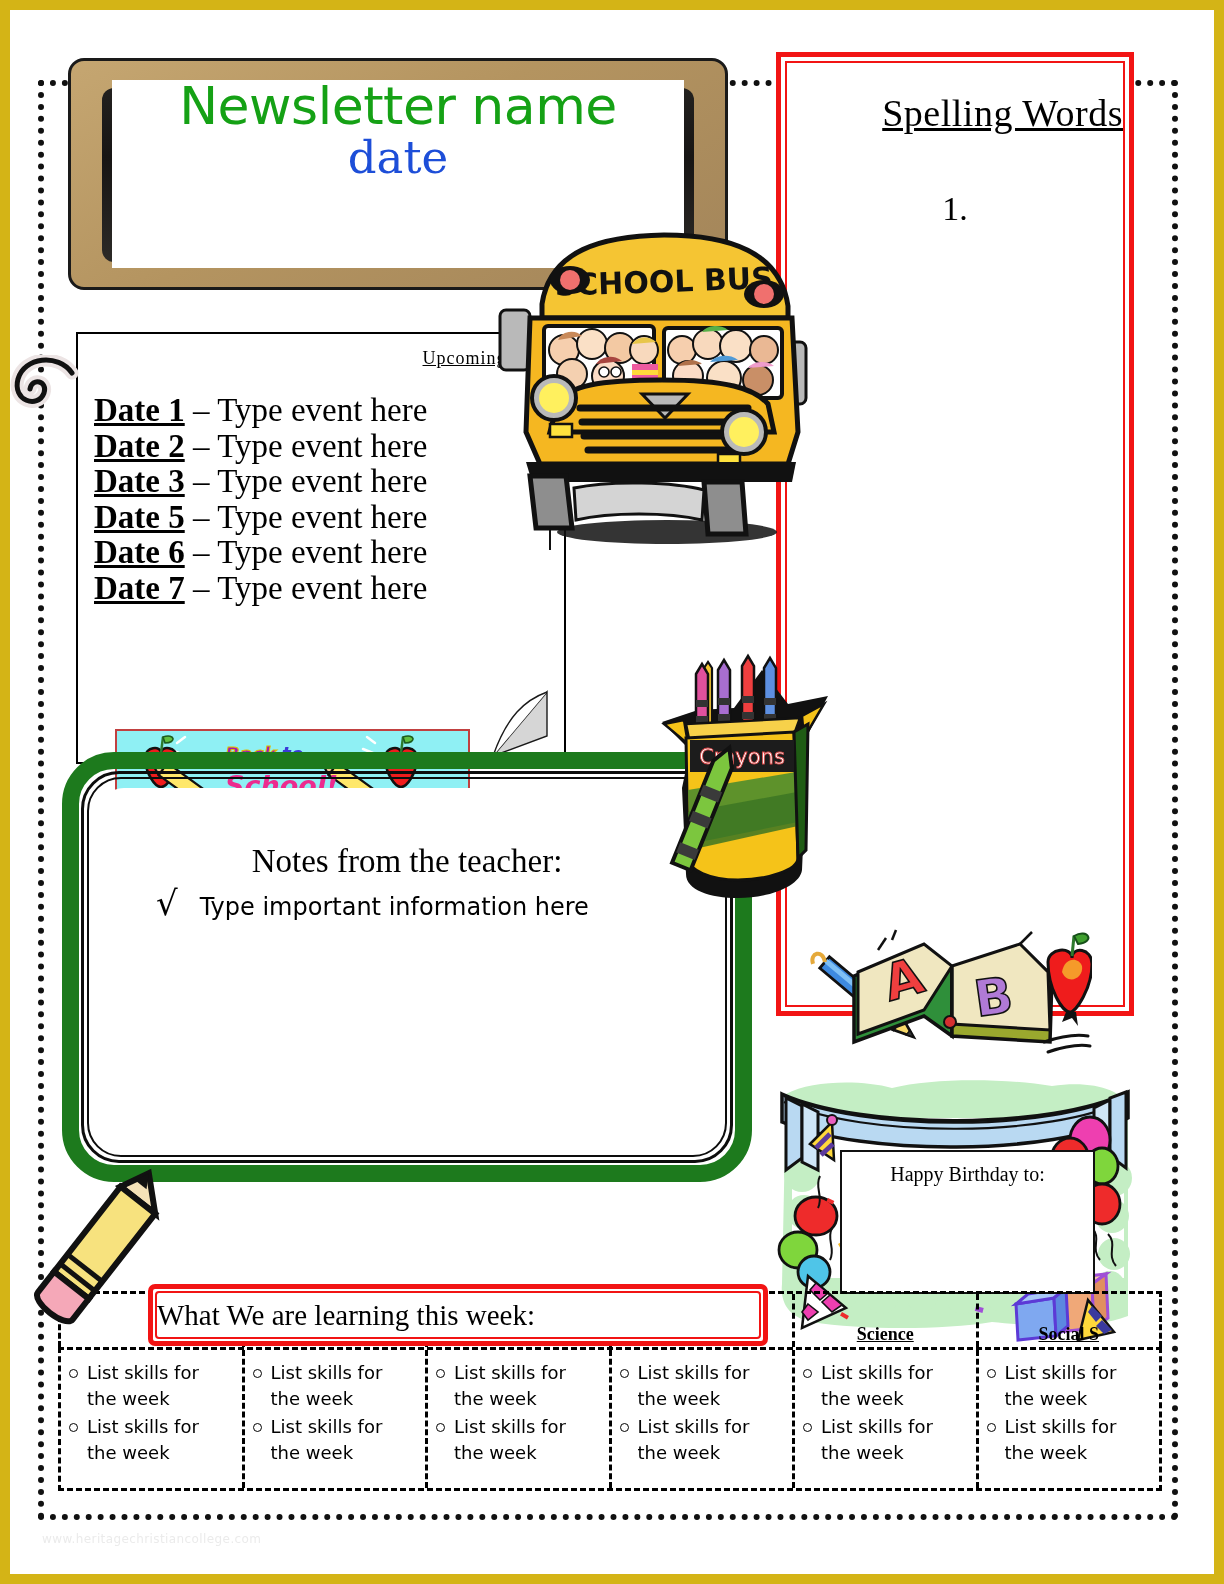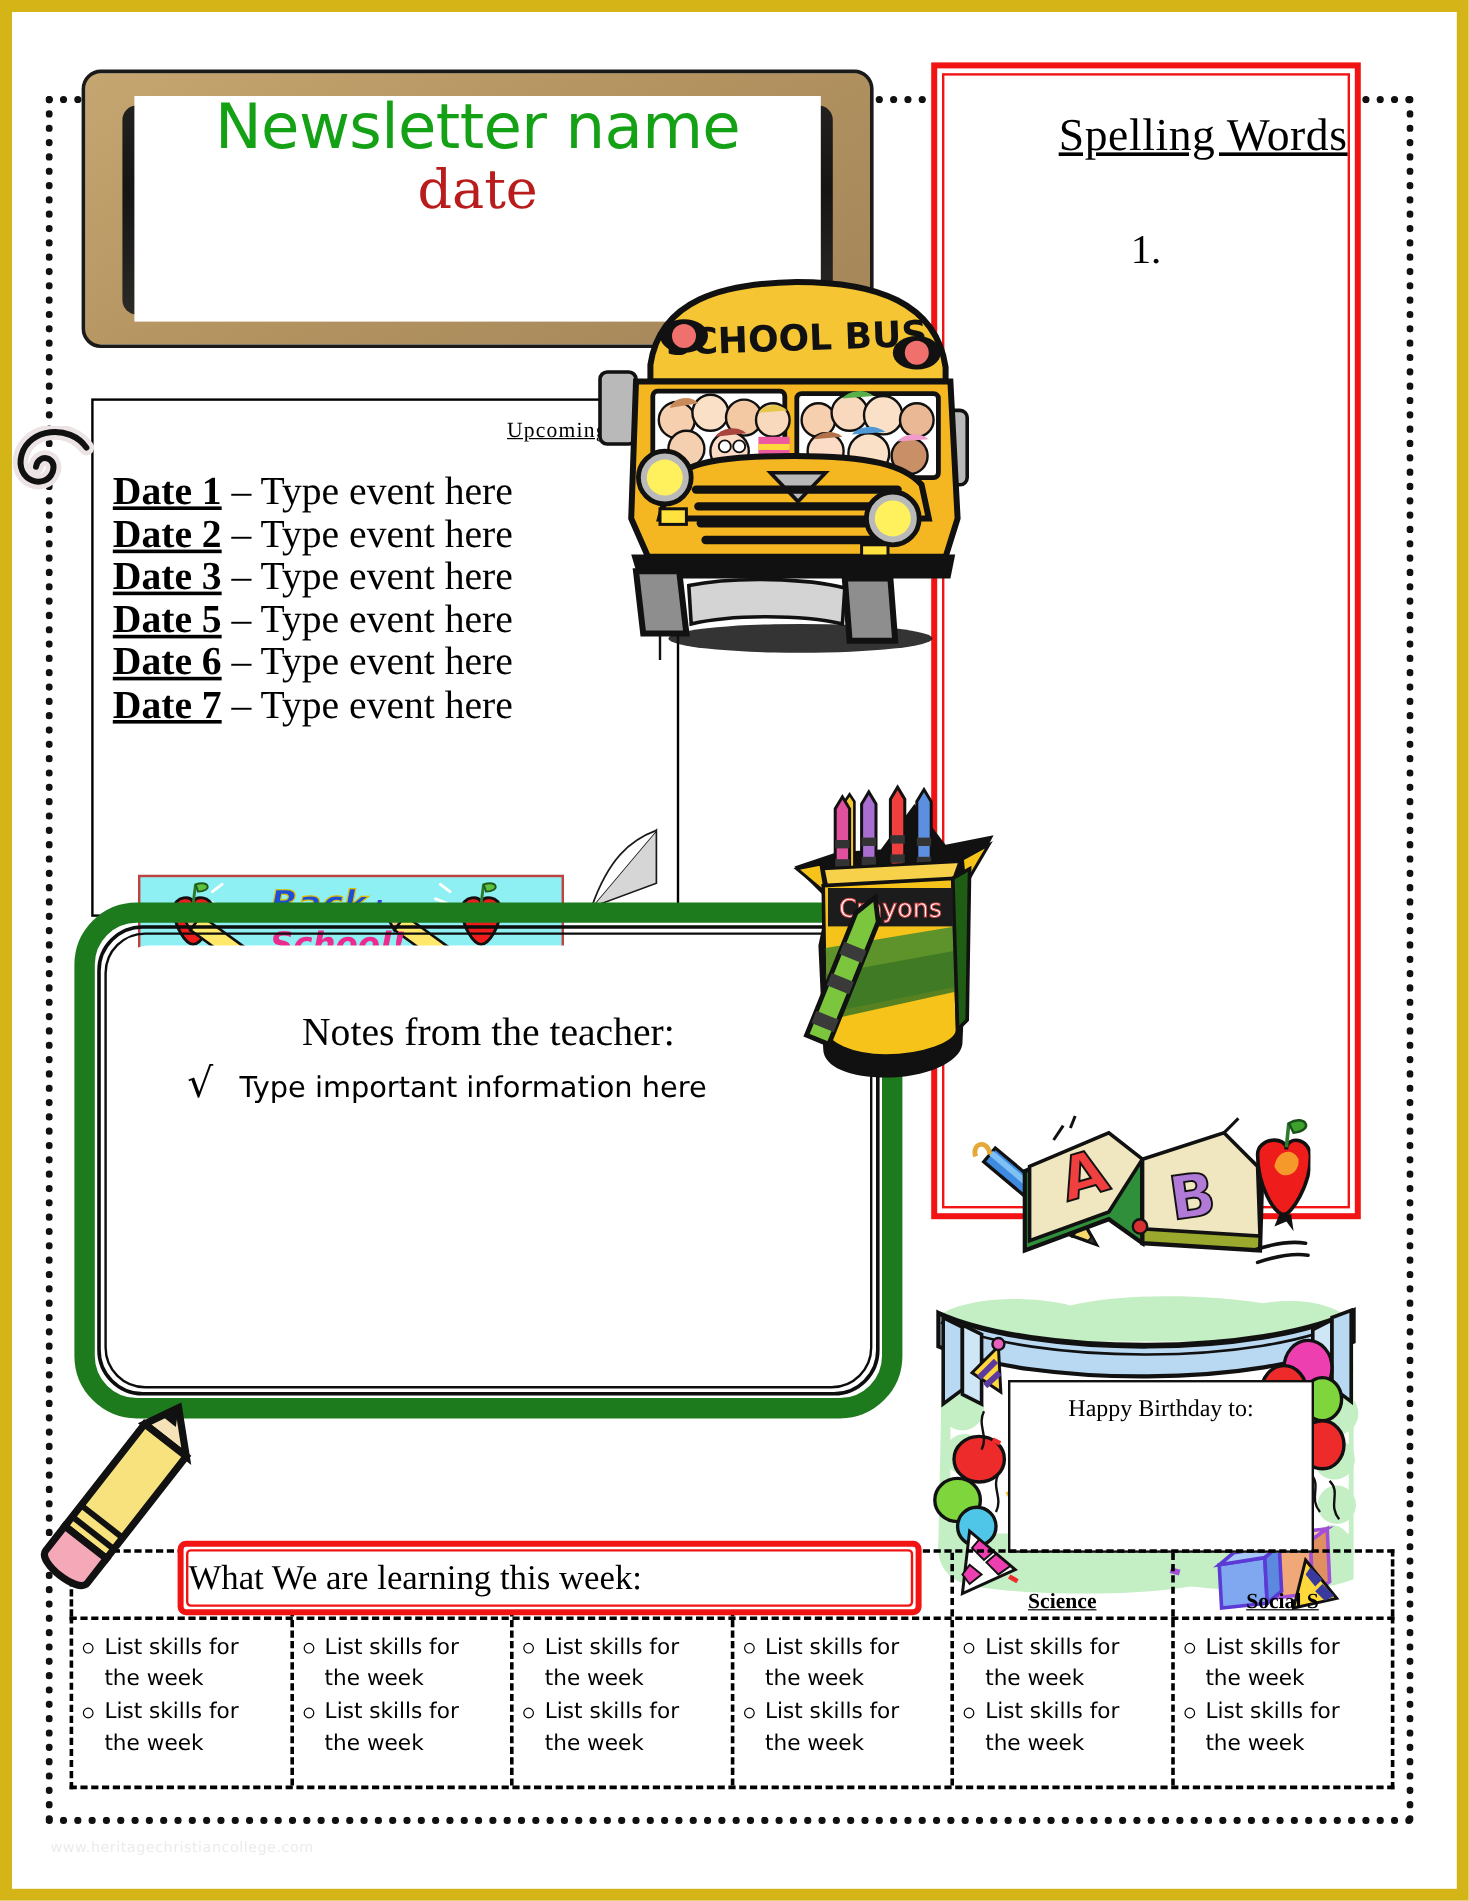--- a/index.html
+++ b/index.html
@@ -59,21 +59,21 @@
   .newsletter-name {
     font-family: "DejaVu Sans", sans-serif;
     font-size: 52px;
     color: #15a115;
     letter-spacing: -0.5px;
     line-height: 1;
   }
   .newsletter-date {
     font-family: "DejaVu Serif", serif;
     font-size: 45px;
-    color: #b91c1c;
+    color: #1d4ed8;
     line-height: 1.05;
     margin-top: 2px;
   }
 
   
   .events-box {
     position: absolute;
     left: 76px; top: 332px;
     width: 490px; height: 432px;
     border: 2px solid #000000;
@@ -205,21 +205,21 @@
   }
   .bts-text {
     position: absolute;
     left: 108px; top: 8px;
     width: 160px; height: 62px;
     font-family: "DejaVu Sans", sans-serif;
     font-weight: bold;
     font-style: italic;
     line-height: 30px;
   }
-  .bts-back { font-size: 30px; color: #1d4ed8; text-decoration: underline; -webkit-text-stroke: 1px #e0c000; }
+  .bts-back { font-size: 19px; color: #a21caf; text-decoration: underline; -webkit-text-stroke: 1px #e0c000; }
   .bts-to   { font-size: 19px; color: #3a3ad8; }
   .bts-school { font-size: 27px; color: #ec2b8e; }
 
   
   .learning-banner {
     position: absolute;
     left: 148px; top: 1284px;
     width: 620px; height: 62px;
     background: #ffffff;
     border: 5px solid #f21414;

